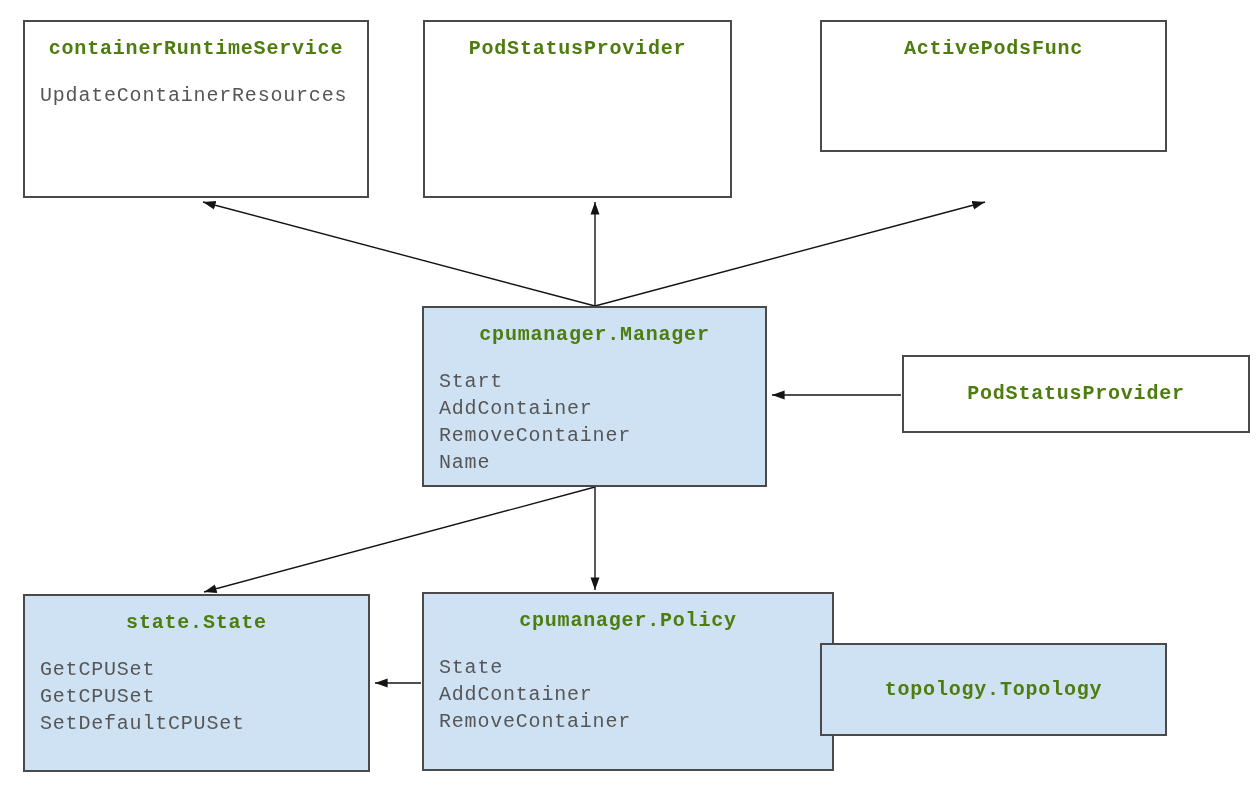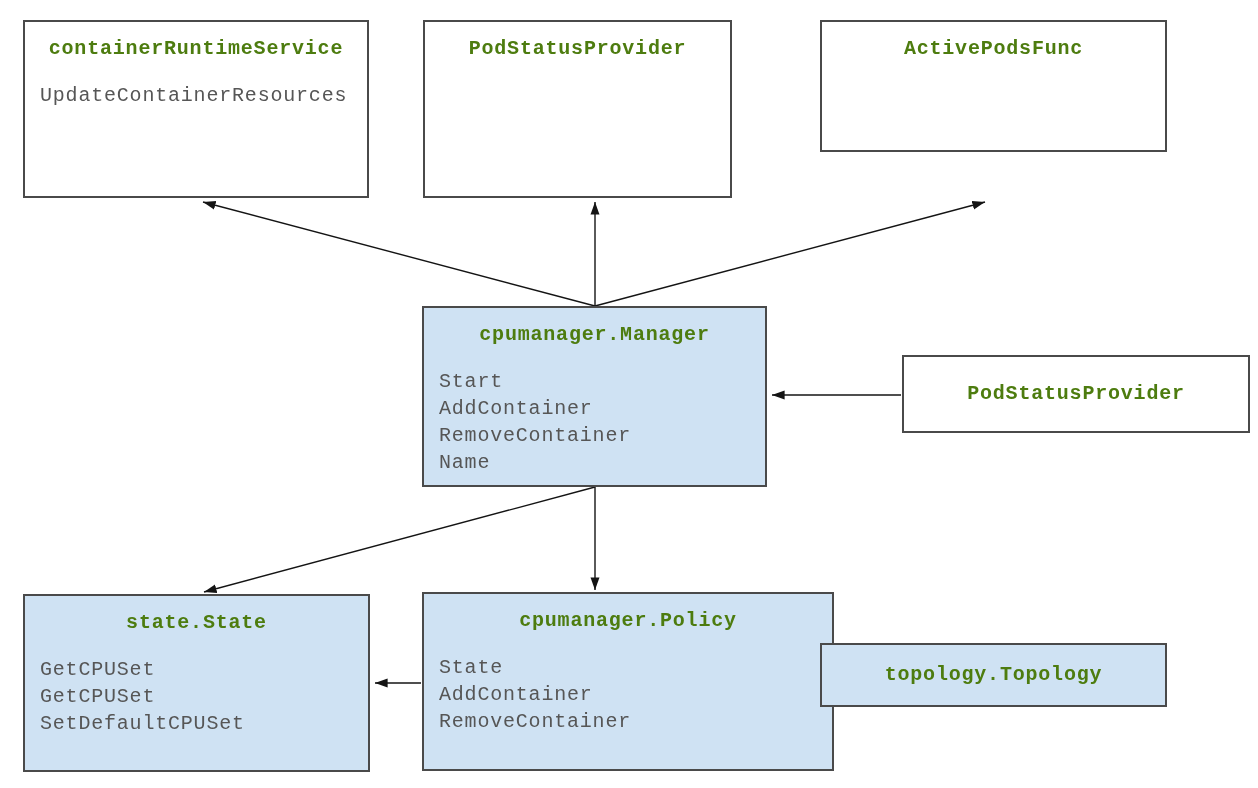--- a/index.html
+++ b/index.html
@@ -119,16 +119,16 @@
       </div>
     </div>
     <div class="node highlight" style="left: 422px; top: 592px; width: 412px; height: 179px;">
       <span class="node-title">cpumanager.Policy</span>
       <div class="node-methods">
         <div class="node-method">State</div>
         <div class="node-method">AddContainer</div>
         <div class="node-method">RemoveContainer</div>
       </div>
     </div>
-    <div class="node highlight banner" style="left: 820px; top: 643px; width: 347px; height: 64px;">
+    <div class="node highlight banner" style="left: 820px; top: 643px; width: 347px; height: 93px;">
       <span class="node-title">topology.Topology</span>
     </div>
   </div>
 
 </body></html>

